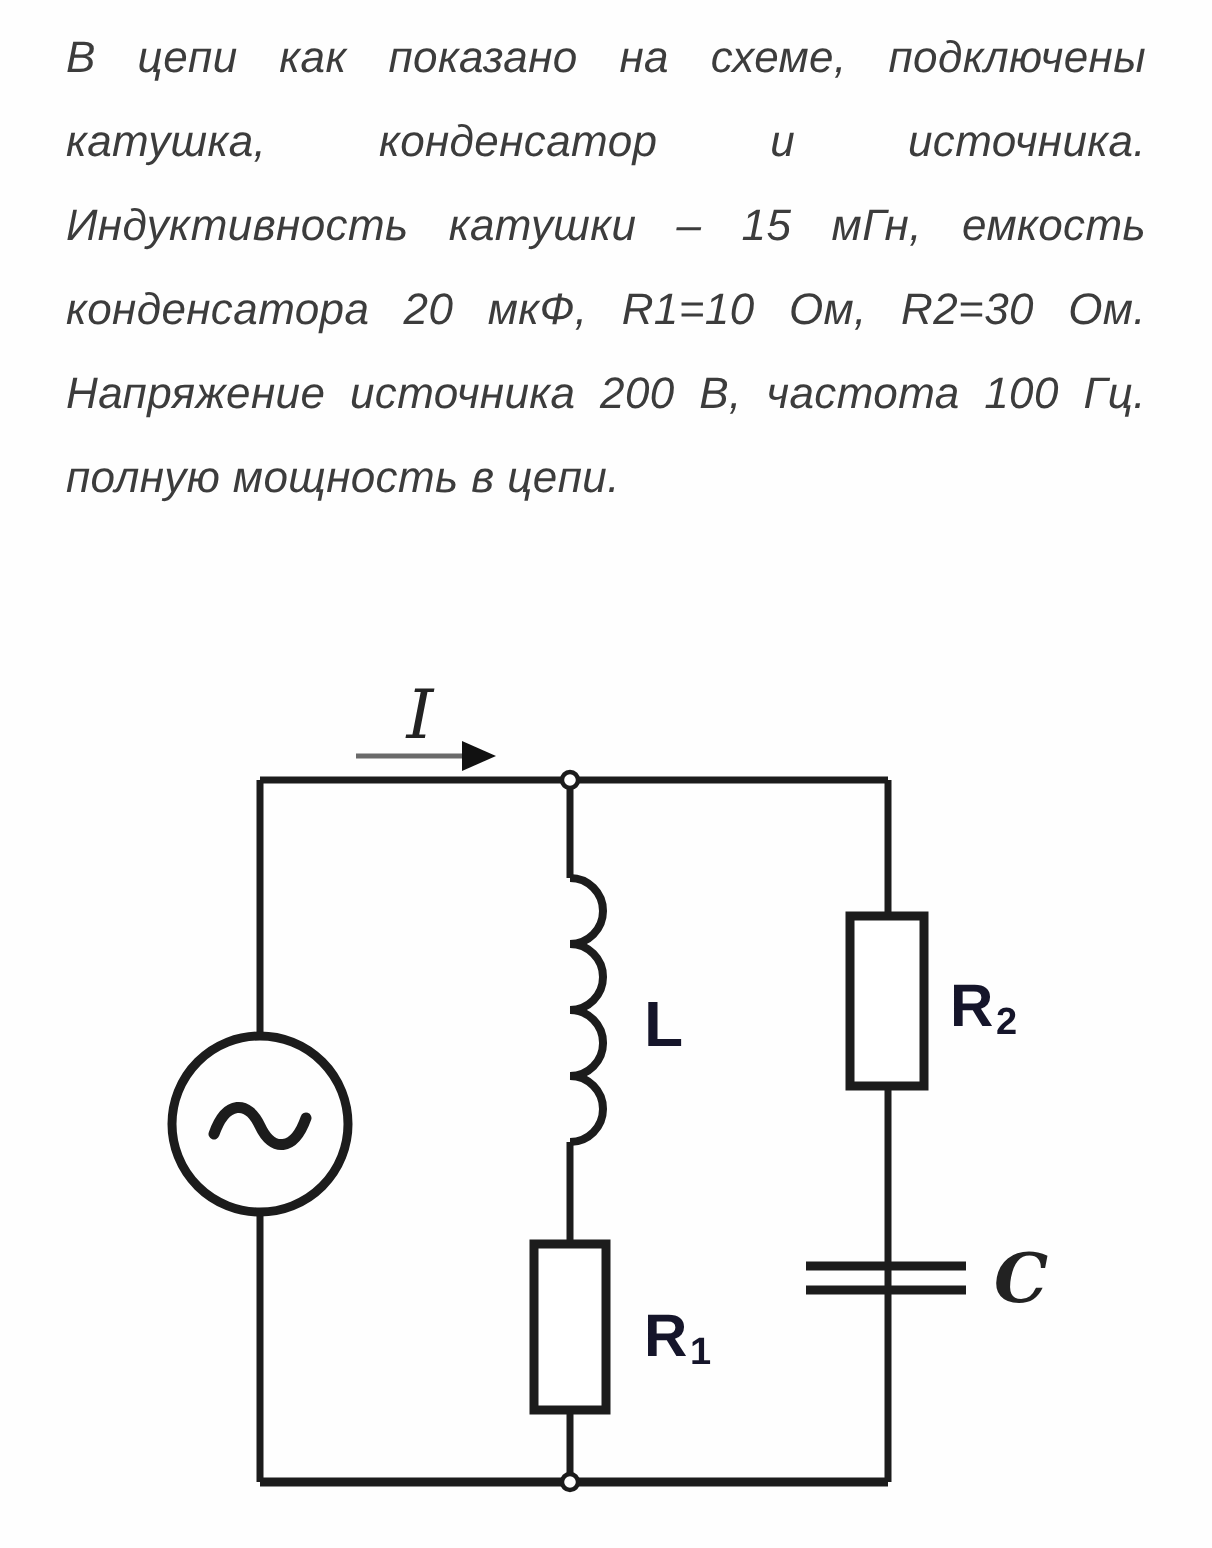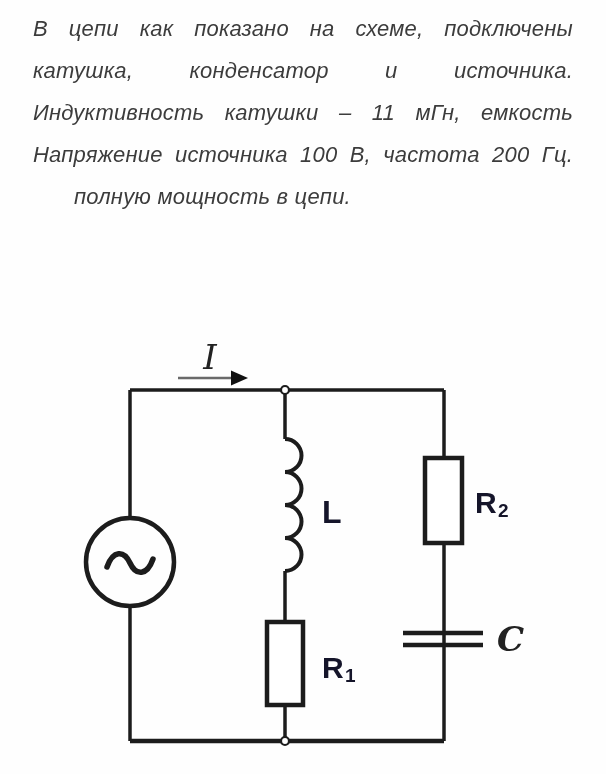--- a/index.html
+++ b/index.html
@@ -23,21 +23,20 @@
     color: #3c3c3c;
     letter-spacing: 0.2px;
   }
   .line {
     text-align: justify;
     text-align-last: justify;
   }
   .line.last {
     text-align: justify;
     text-align-last: left;
-    margin-left: 41px;
   }
   .circuit {
     position: absolute;
     left: 0;
     top: 314px;
   }
   .wire { stroke: #1c1c1c; stroke-width: 3.5; fill: none; }
   .thick { stroke-width: 4.5; }
   .box   { stroke: #1c1c1c; stroke-width: 4.5; fill: #ffffff; }
   .node  { stroke: #1c1c1c; stroke-width: 2.2; fill: #ffffff; }
@@ -45,22 +44,23 @@
   .lbl-serif { fill: #222222; font-family: "DejaVu Serif", serif; font-style: italic; }
 </style>
 </head>
 <body>
 
 <div class="page">
 
   <div class="problem">
     <div class="line">В цепи как показано на схеме, подключены</div>
     <div class="line">катушка, конденсатор и источника.</div>
-    <div class="line">Индуктивность катушки – 11 мГн, емкость</div>
-    <div class="line">Напряжение источника 100 В, частота 200 Гц.</div>
+    <div class="line">Индуктивность катушки – 15 мГн, емкость</div>
+    <div class="line">конденсатора 20 мкФ, R1=10 Ом, R2=30 Ом.</div>
+    <div class="line">Напряжение источника 200 В, частота 100 Гц.</div>
     <div class="line last">полную мощность в цепи.</div>
   </div>
 
   <svg class="circuit" width="606" height="460" viewBox="0 314 606 460" xmlns="http://www.w3.org/2000/svg">
 
     <path class="wire" d="M130 390 H444"></path>
     <path class="wire thick" d="M130 741 H444"></path>
     <path class="wire" d="M130 390 V518"></path>
     <path class="wire" d="M130 606 V741"></path>
 

